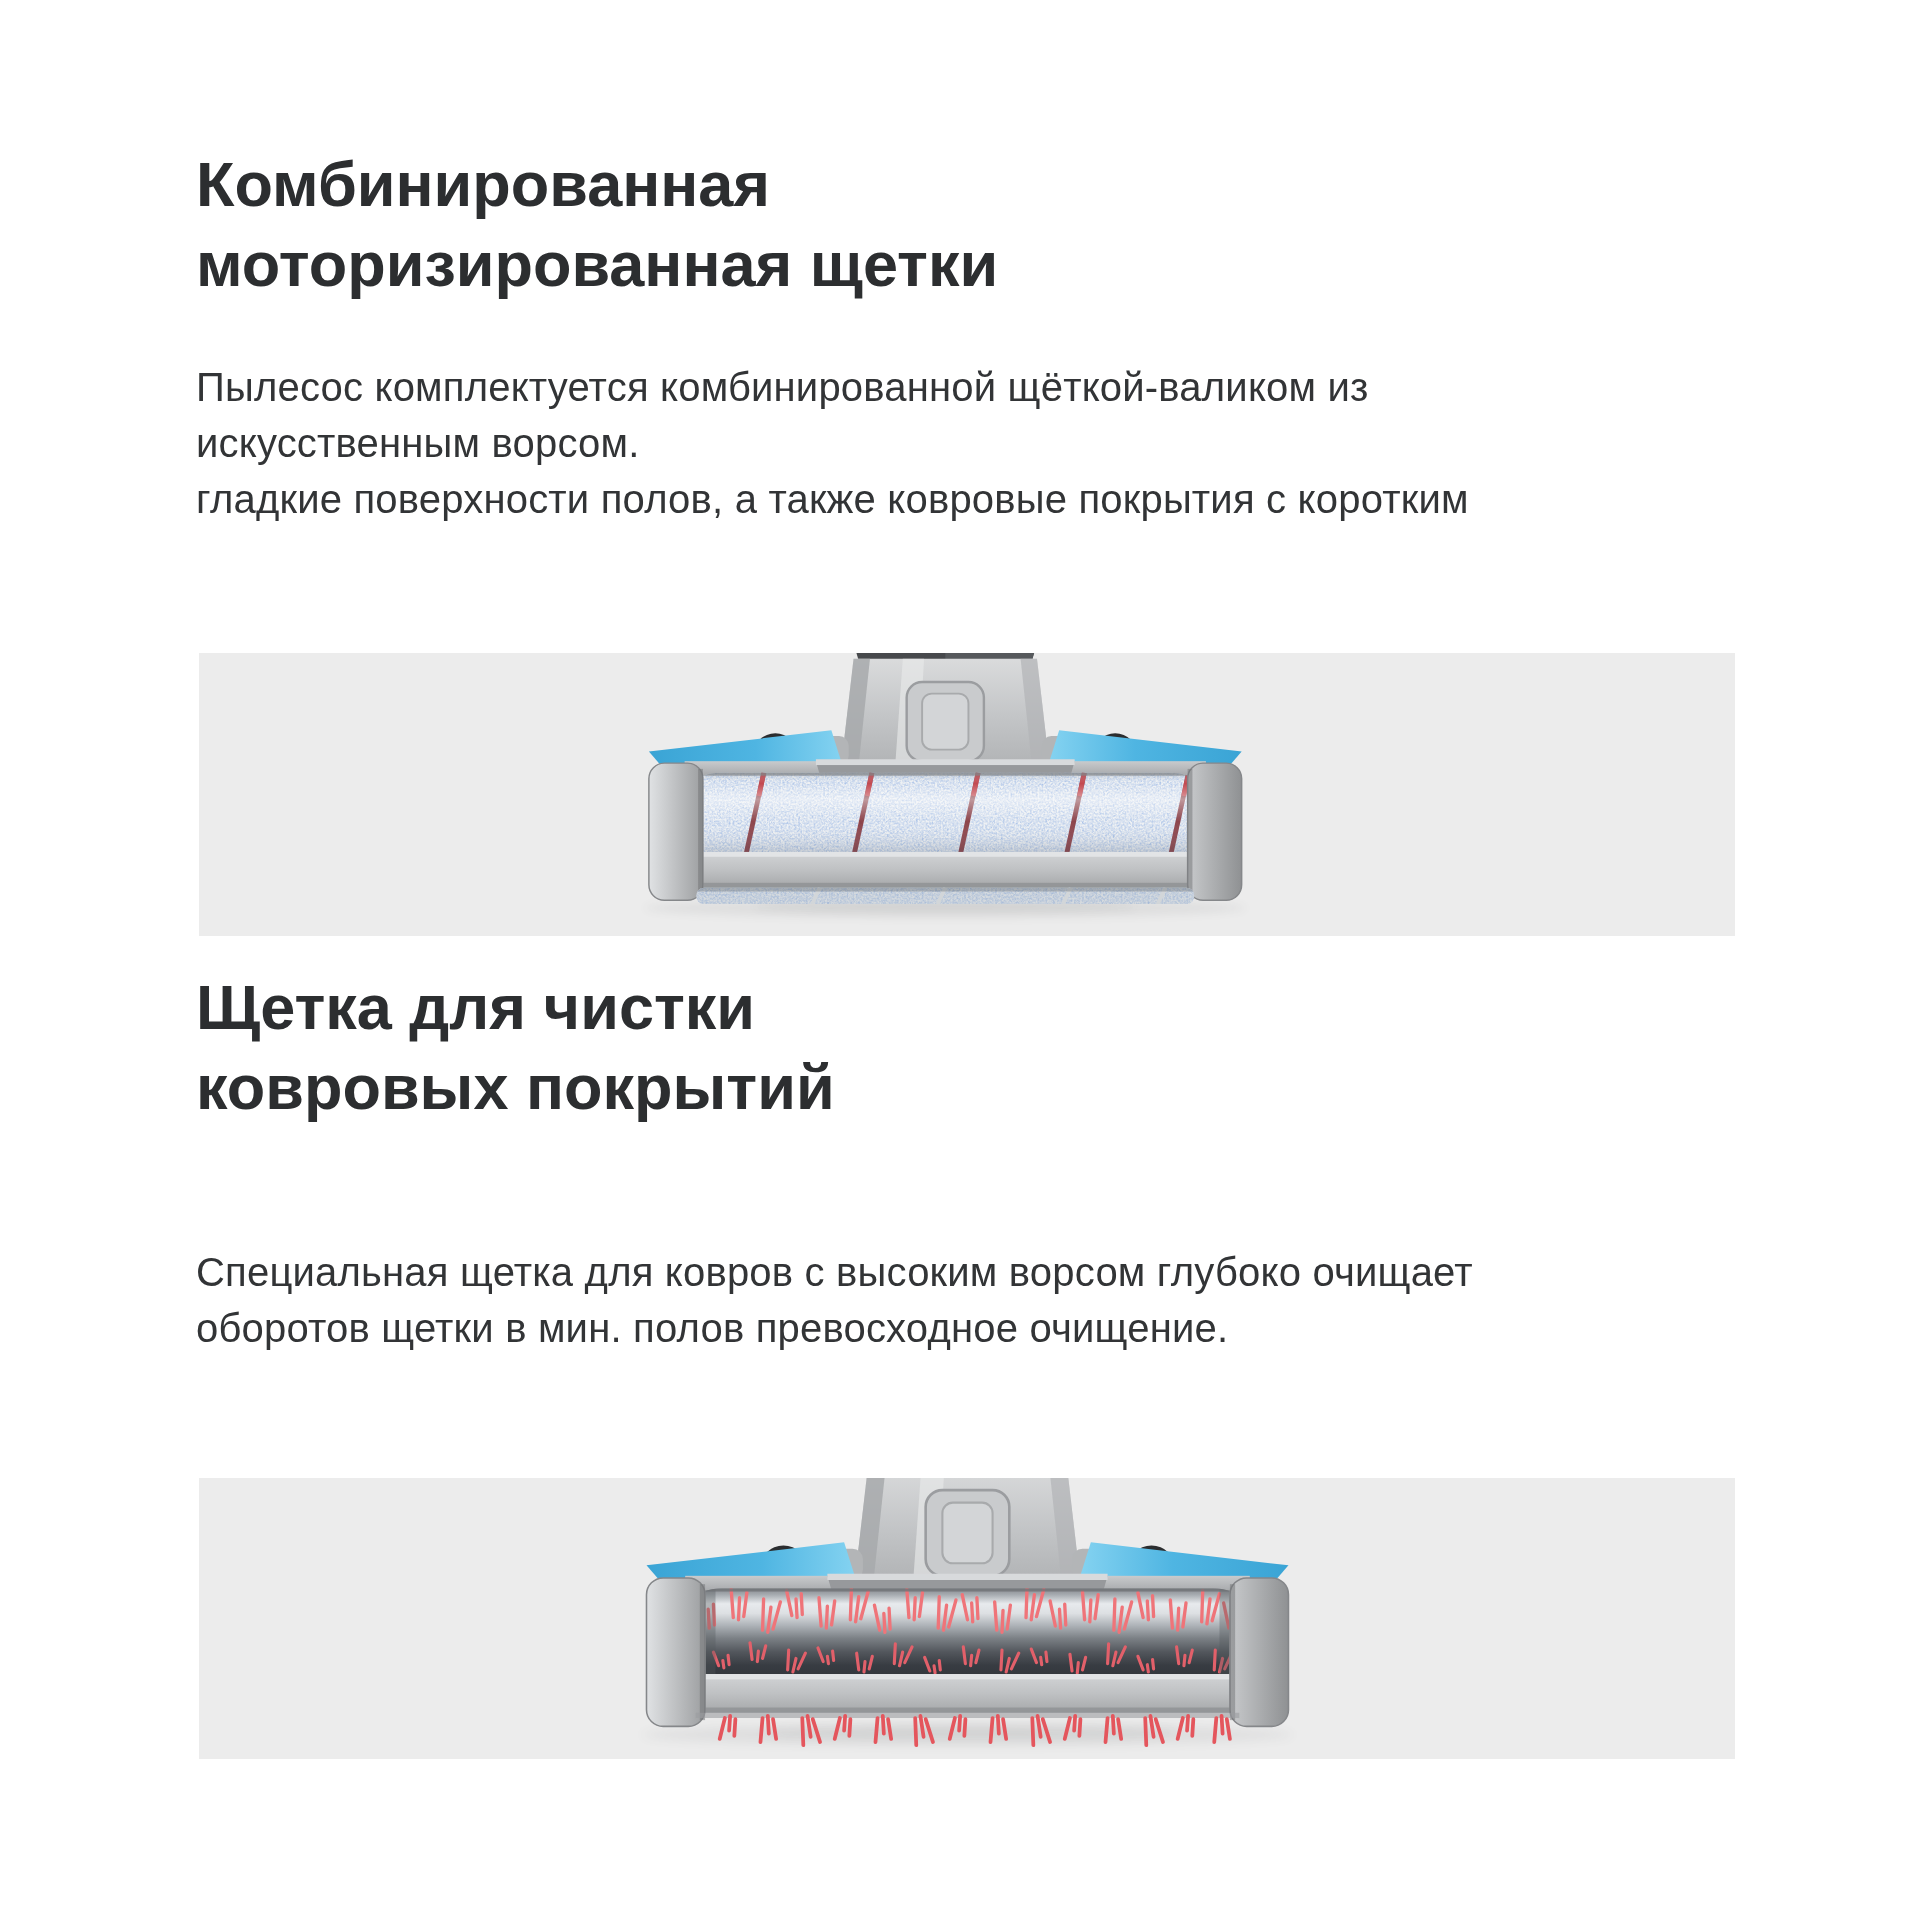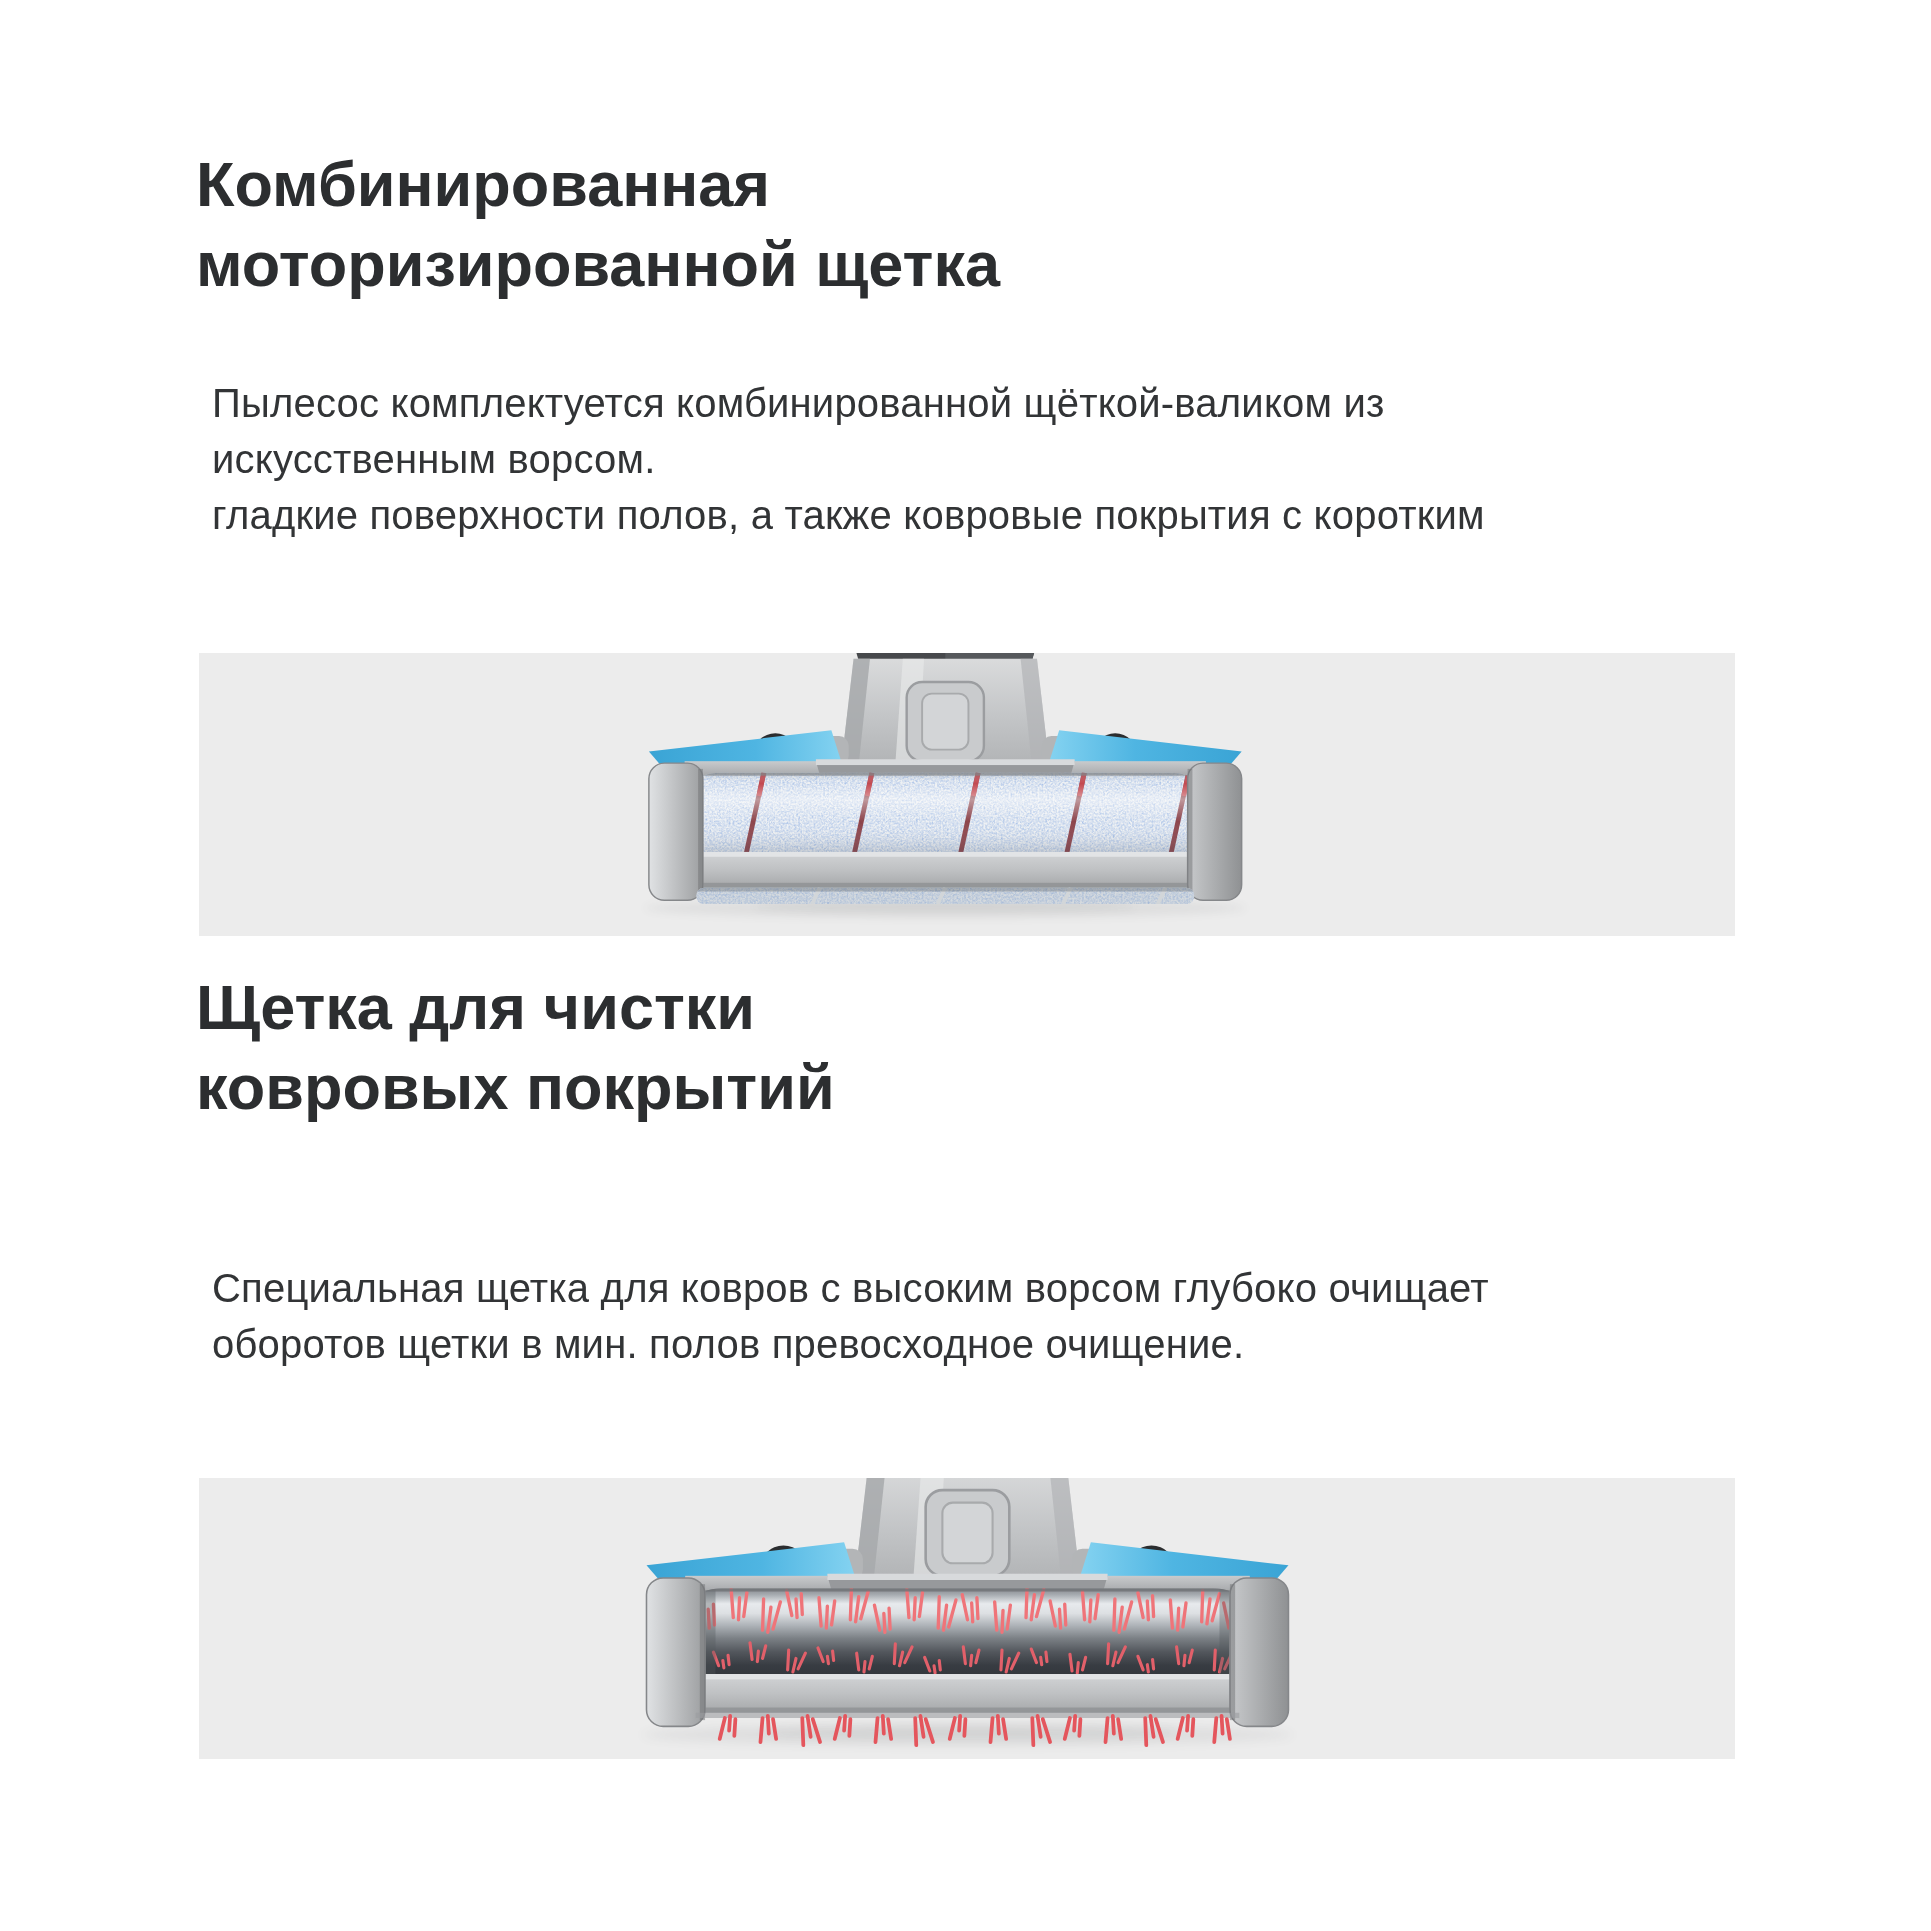--- a/index.html
+++ b/index.html
@@ -22,21 +22,21 @@
     font-weight: 700;
     color: #2c2e30;
     letter-spacing: 0;
   }
   #heading-1 { top: 144px; }
   #heading-2 { top: 967px; }
 
   .section-paragraph {
     position: absolute;
     left: 196px;
-    margin: 16px;
+    margin: 0;
     font-size: 40px;
     line-height: 56px;
     font-weight: 400;
     color: #323436;
     letter-spacing: 0.2px;
   }
   #paragraph-1 { top: 359px; }
   #paragraph-2 { top: 1244px; }
   .p-line { display: block; }
 
@@ -52,21 +52,21 @@
   .image-panel svg { display: block; width: 100%; height: 100%; }
 </style>
 </head>
 <body>
 
 <main class="page">
 
   <section>
     <h2 class="section-heading" id="heading-1">
       <span>Комбинированная</span><br>
-      <span>моторизированной щетка</span>
+      <span>моторизированная щетки</span>
     </h2>
 
     <p class="section-paragraph" id="paragraph-1">
       <span class="p-line">Пылесос комплектуется комбинированной щёткой-валиком из</span>
       <span class="p-line">искусственным ворсом.</span>
       <span class="p-line">гладкие поверхности полов, а также ковровые покрытия с коротким</span>
     </p>
 
     <figure class="image-panel" id="panel-1">
       <svg viewBox="0 0 1591 293" role="img">

